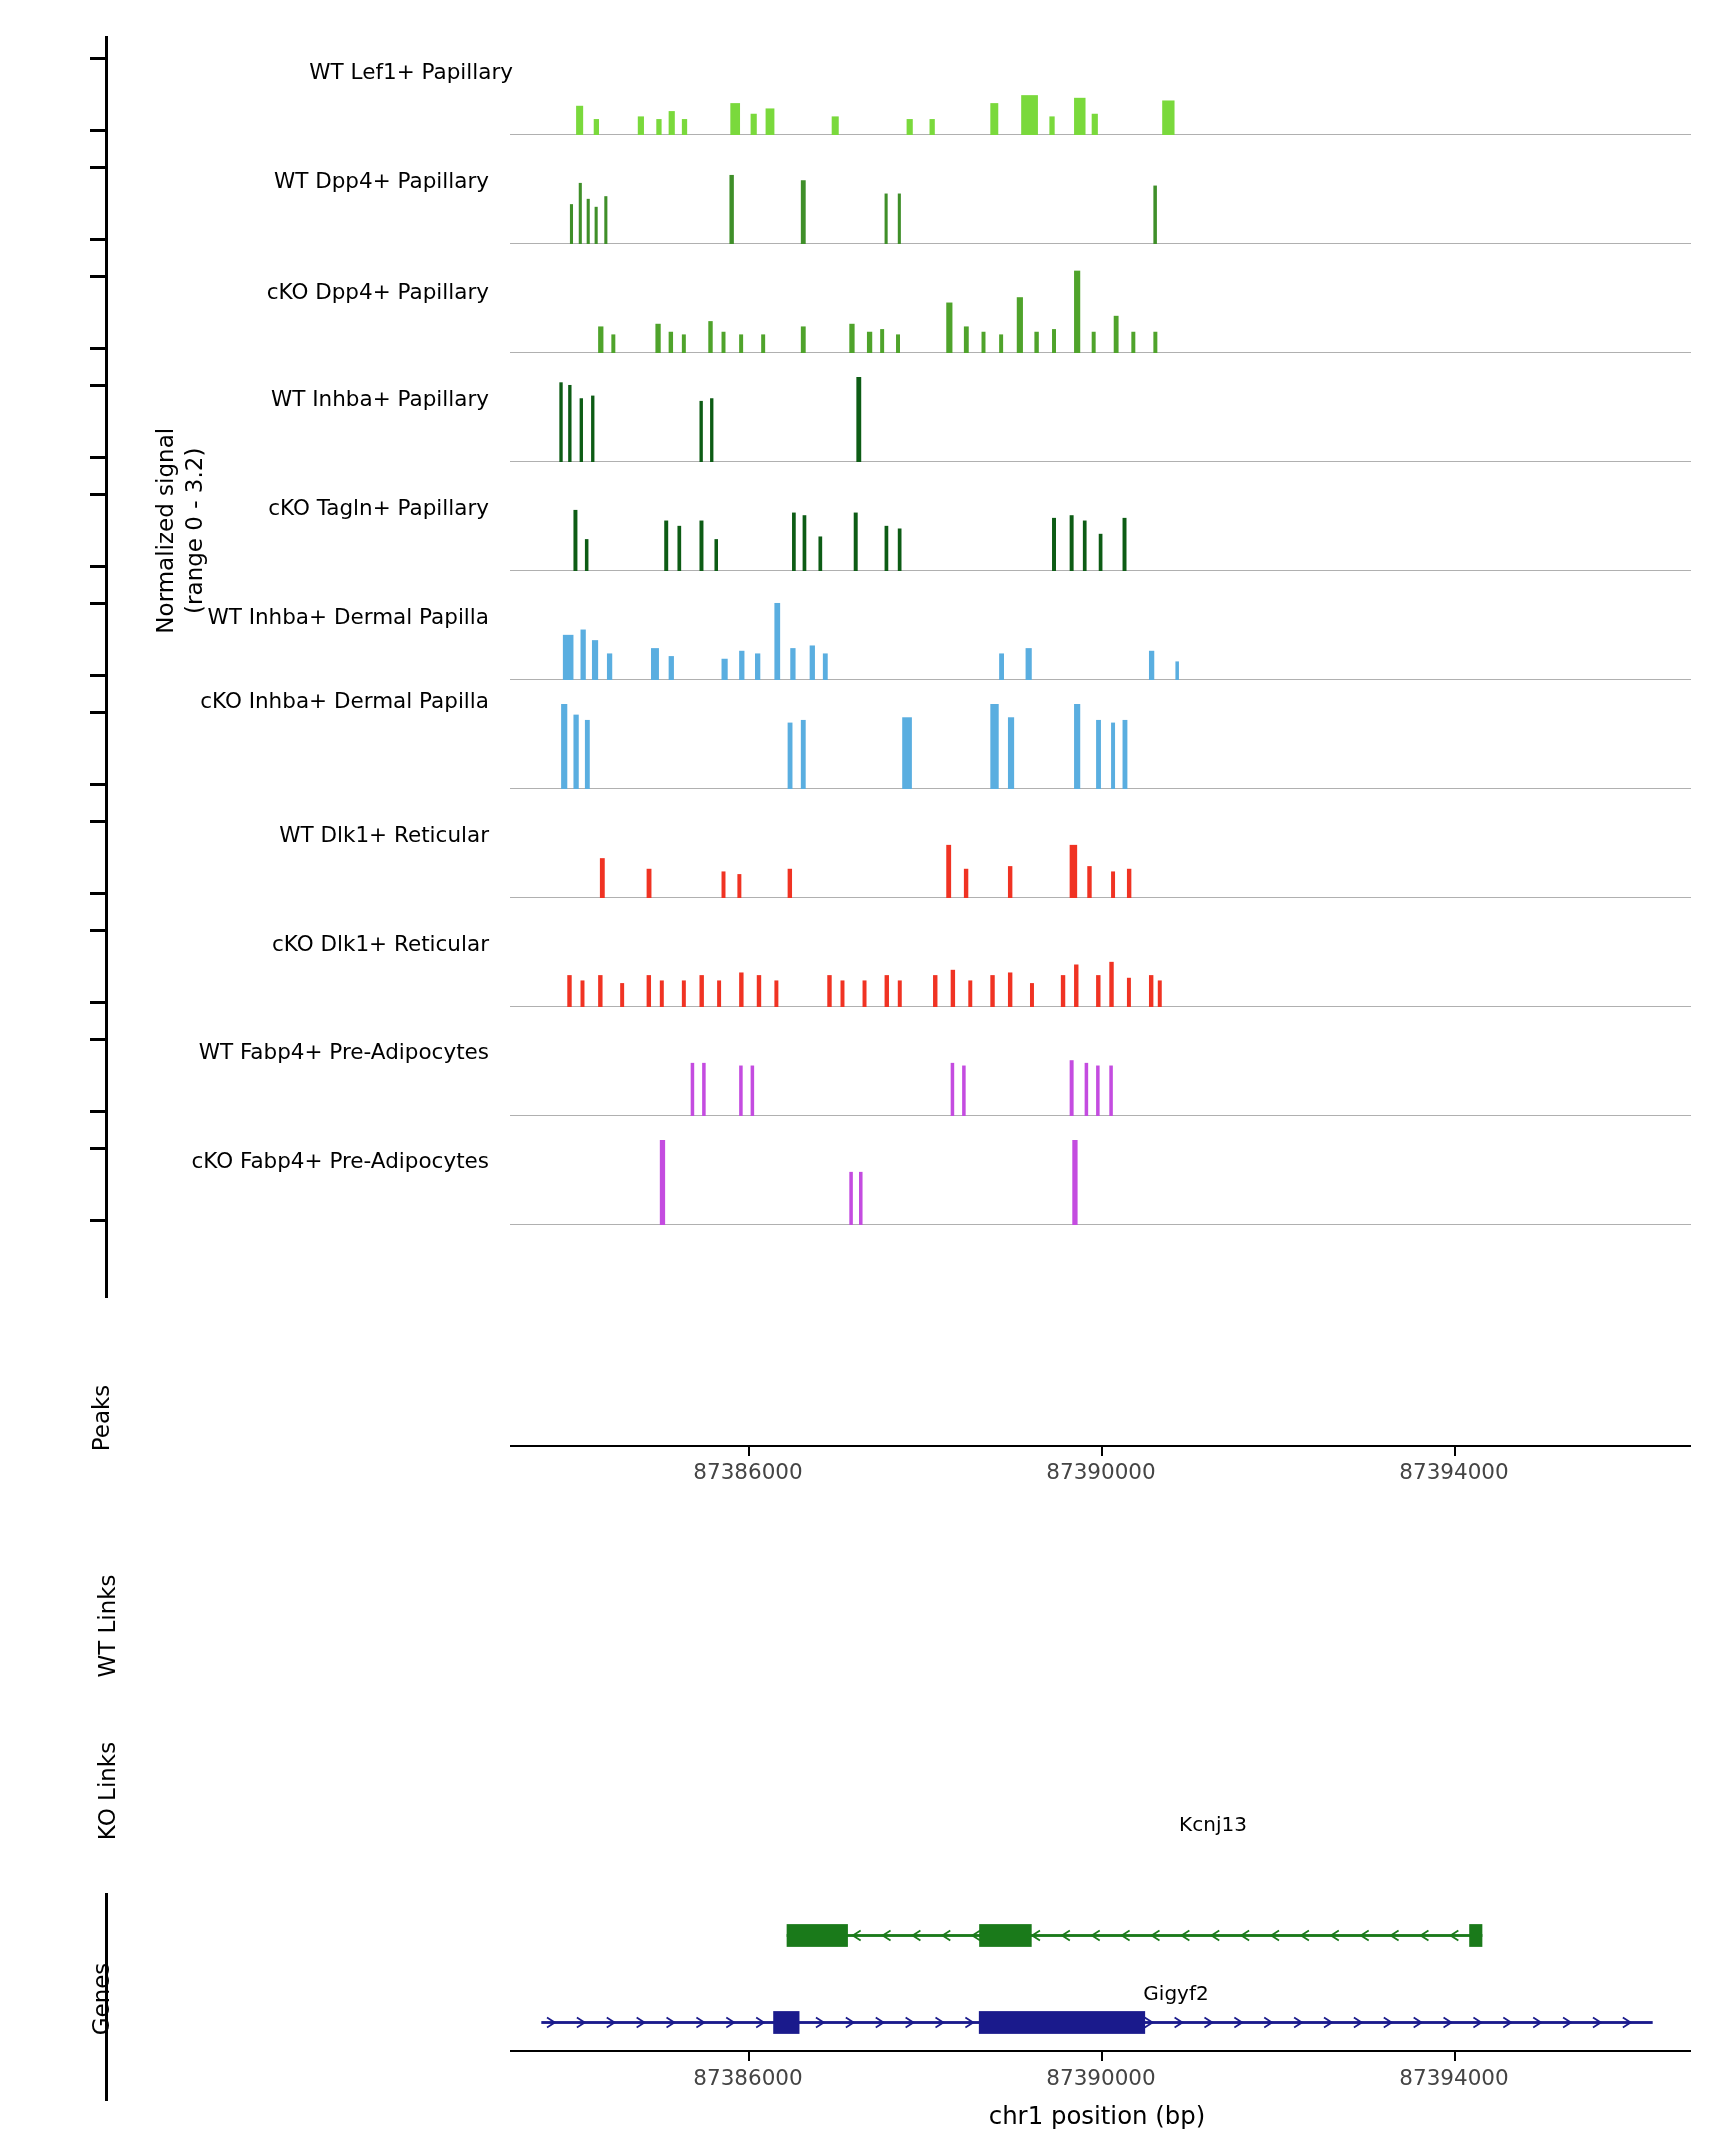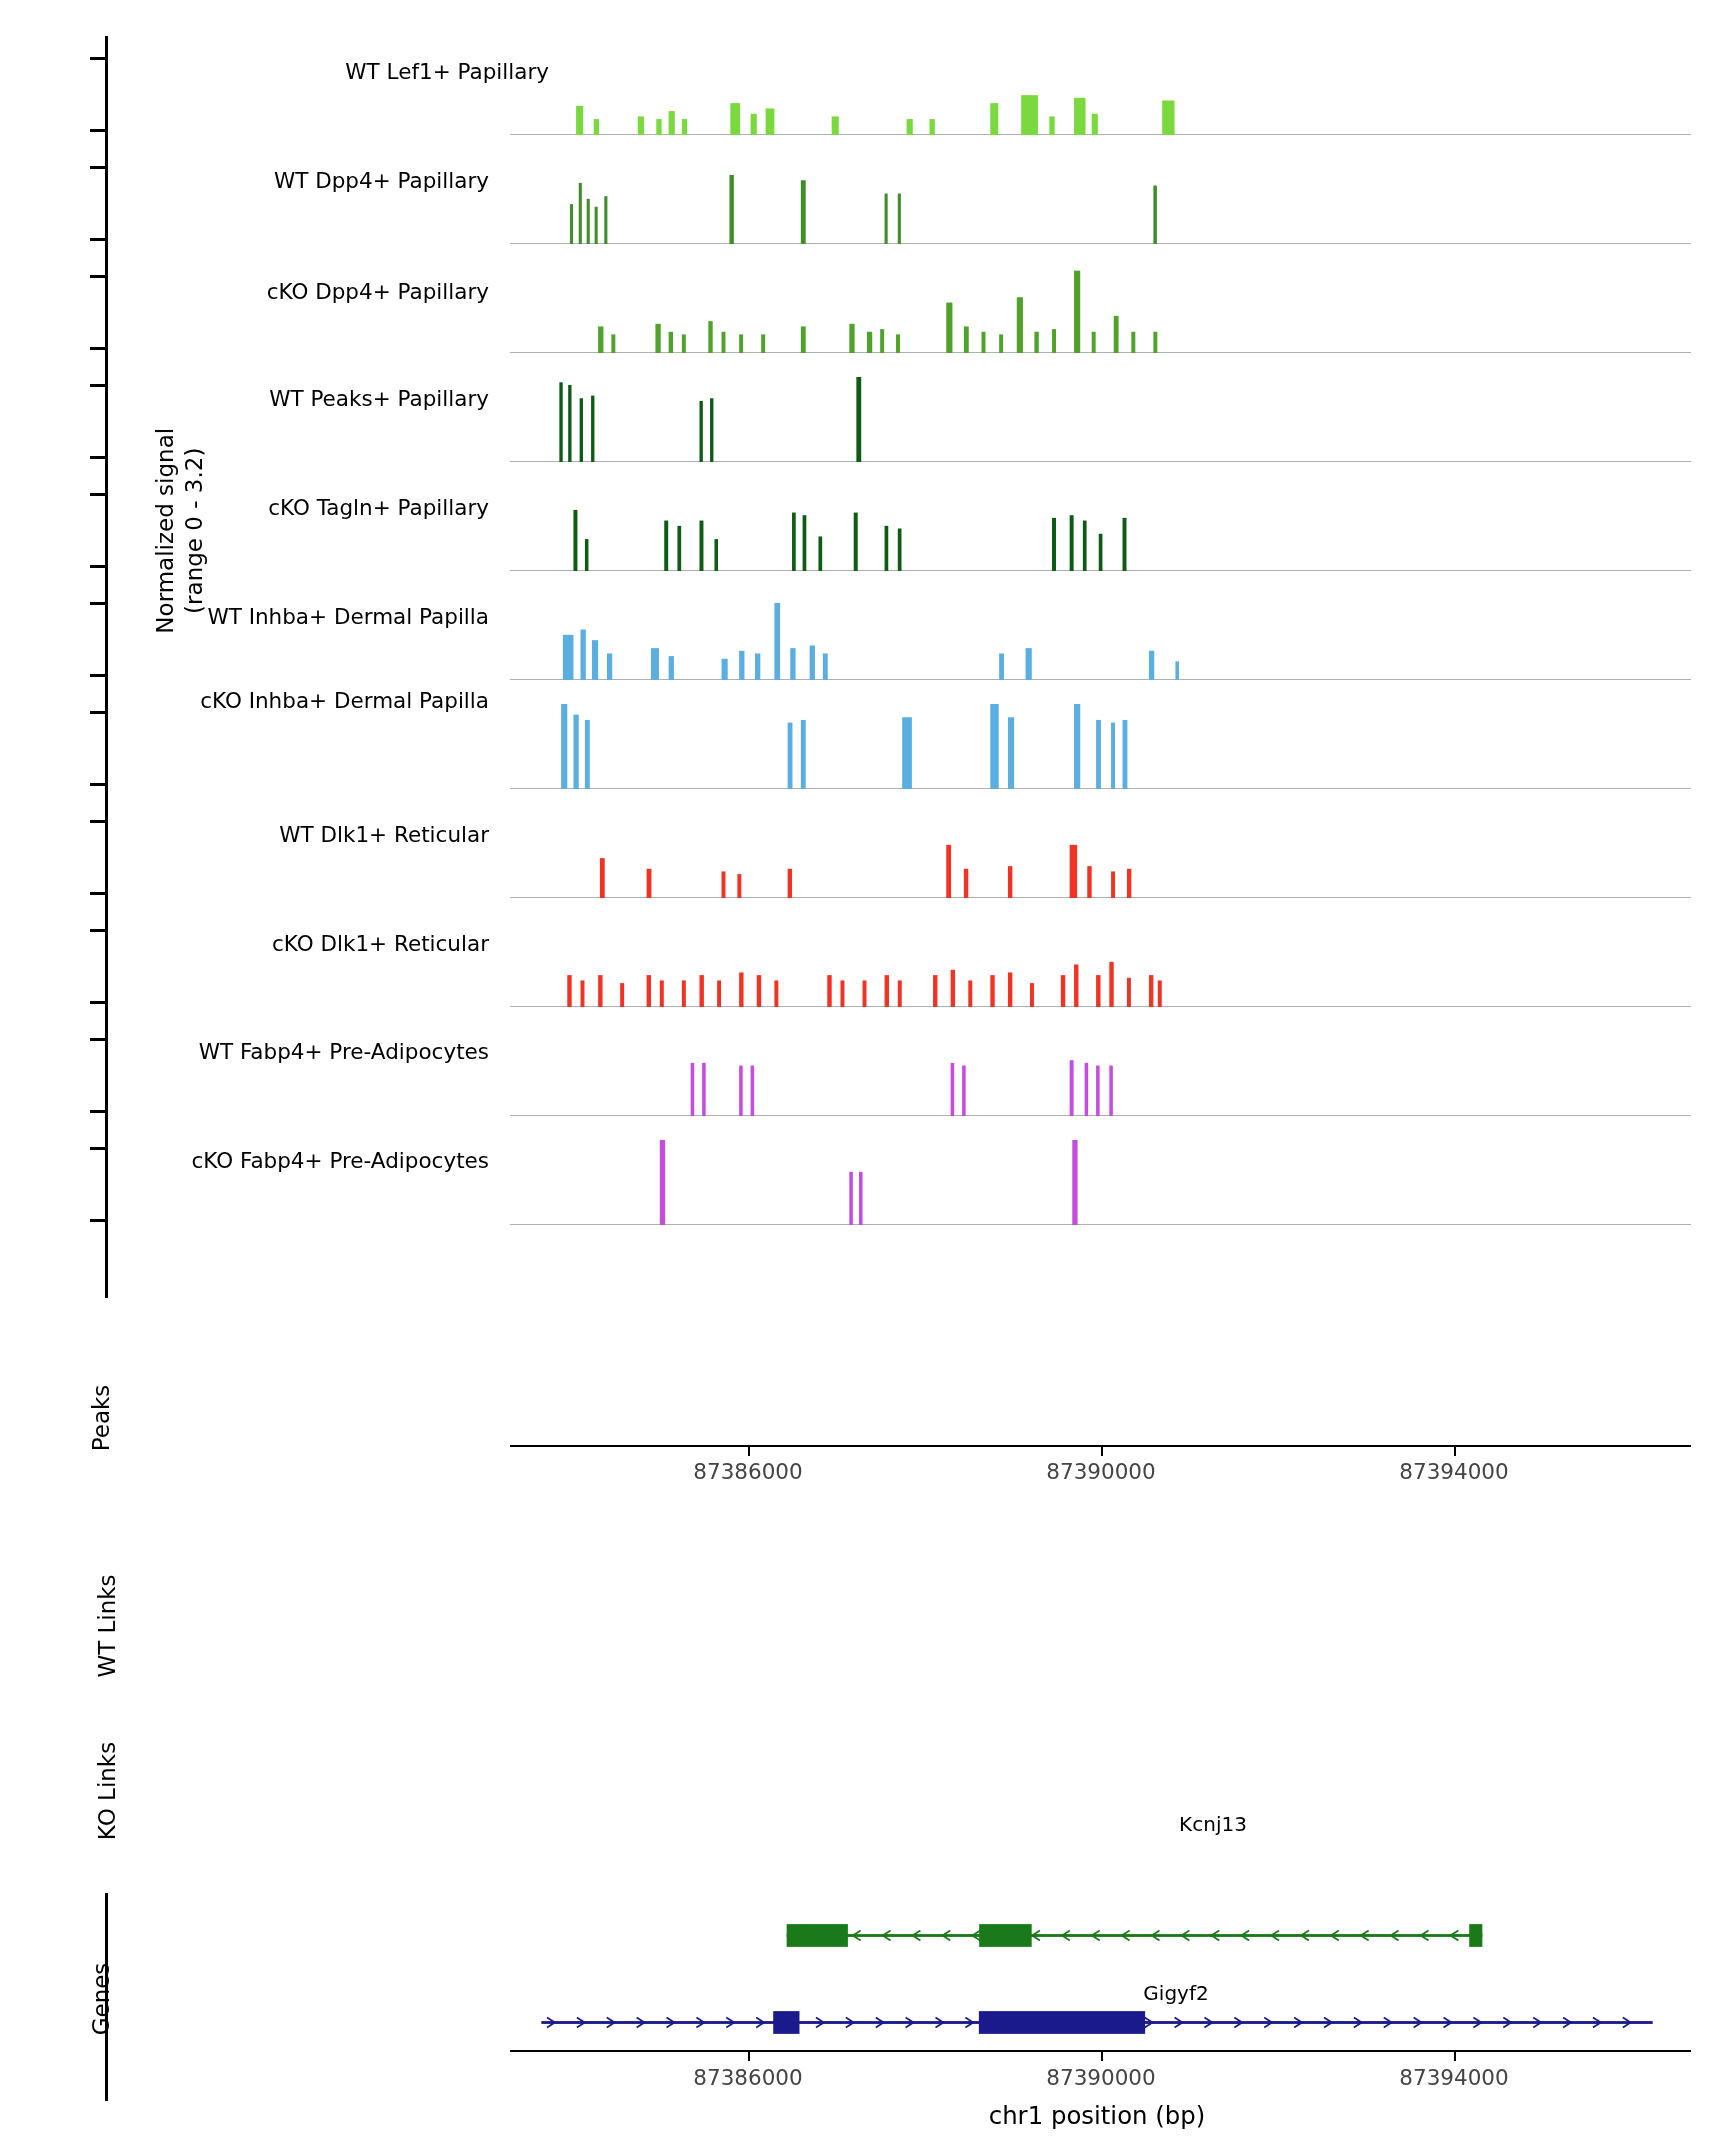--- a/index.html
+++ b/index.html
@@ -126,21 +126,21 @@
   <div class="spine" style="left:105px; top:36px; width:2.9px; height:1262px;"></div>
 
   <div class="side-label" style="left:29px; top:1405px; width:143px;">Peaks</div>
   <div class="side-label" style="left:14.3px; top:1613px; width:186px;">WT Links</div>
   <div class="side-label" style="left:14.3px; top:1778px; width:186px;">KO Links</div>
   <div class="side-label" style="left:21.5px; top:1986px; width:158px;">Genes</div>
 
   <div class="genes-spine" style="left:105px; top:1893px; height:208px;"></div>
 
   <div id="tracks-layer">
-      <div class="track-label" style="position: absolute; right: 1172px; top: 59px; text-align: center;">WT Lef1+ Papillary</div>
+      <div class="track-label" style="position: absolute; right: 1208px; top: 59px; text-align: center;">WT Lef1+ Papillary</div>
       <div style="position: absolute; left: 510px; width: 1181px; top: 50px; height: 85px;">
         <div class="baseline"></div>
         <svg class="track-svg" viewBox="0 0 1648 118" preserveAspectRatio="none">
           <rect x="92.23880597014931" y="77.4375" width="9.838805970149254" height="40.5625" fill="#7ad93c"></rect>
           <rect x="116.83582089552237" y="95.875" width="7.379104477611941" height="22.124999999999996" fill="#7ad93c"></rect>
           <rect x="178.32835820895525" y="92.1875" width="8.608955223880598" height="25.812499999999996" fill="#7ad93c"></rect>
           <rect x="204.15522388059708" y="95.875" width="7.379104477611941" height="22.124999999999996" fill="#7ad93c"></rect>
           <rect x="221.37313432835822" y="84.8125" width="8.608955223880598" height="33.1875" fill="#7ad93c"></rect>
           <rect x="239.82089552238813" y="95.875" width="7.379104477611941" height="22.124999999999996" fill="#7ad93c"></rect>
           <rect x="307.46268656716416" y="73.75" width="13.528358208955224" height="44.24999999999999" fill="#7ad93c"></rect>
@@ -198,21 +198,21 @@
           <rect x="707.1641791044776" y="40.5625" width="8.608955223880598" height="77.4375" fill="#4fa32b"></rect>
           <rect x="731.7611940298507" y="88.5" width="6.149253731343284" height="29.5" fill="#4fa32b"></rect>
           <rect x="756.3582089552237" y="84.8125" width="5.534328358208955" height="33.1875" fill="#4fa32b"></rect>
           <rect x="787.1044776119402" y="3.6875" width="8.608955223880598" height="114.3125" fill="#4fa32b"></rect>
           <rect x="811.7014925373132" y="88.5" width="5.534328358208955" height="29.5" fill="#4fa32b"></rect>
           <rect x="842.4477611940297" y="66.375" width="6.764179104477612" height="51.62499999999999" fill="#4fa32b"></rect>
           <rect x="867.044776119403" y="88.5" width="5.534328358208955" height="29.5" fill="#4fa32b"></rect>
           <rect x="897.7910447761194" y="88.5" width="5.534328358208955" height="29.5" fill="#4fa32b"></rect>
         </svg>
       </div>
-      <div class="track-label" style="position: absolute; right: 1232px; top: 386px;">WT Peaks+ Papillary</div>
+      <div class="track-label" style="position: absolute; right: 1232px; top: 386px;">WT Inhba+ Papillary</div>
       <div style="position: absolute; left: 510px; width: 1181px; top: 377px; height: 85px;">
         <div class="baseline"></div>
         <svg class="track-svg" viewBox="0 0 1648 118" preserveAspectRatio="none">
           <rect x="68.8716417910448" y="7.375" width="4.673432835820896" height="110.625" fill="#0d5c15"></rect>
           <rect x="81.17014925373132" y="11.062500000000014" width="4.673432835820896" height="106.93749999999999" fill="#0d5c15"></rect>
           <rect x="97.15820895522393" y="29.500000000000014" width="4.673432835820896" height="88.49999999999999" fill="#0d5c15"></rect>
           <rect x="113.14626865671642" y="25.8125" width="4.673432835820896" height="92.1875" fill="#0d5c15"></rect>
           <rect x="264.4179104477612" y="33.187500000000014" width="4.673432835820896" height="84.81249999999999" fill="#0d5c15"></rect>
           <rect x="279.176119402985" y="29.500000000000014" width="4.673432835820896" height="88.49999999999999" fill="#0d5c15"></rect>
           <rect x="483.3313432835821" y="0" width="6.764179104477612" height="118" fill="#0d5c15"></rect>

